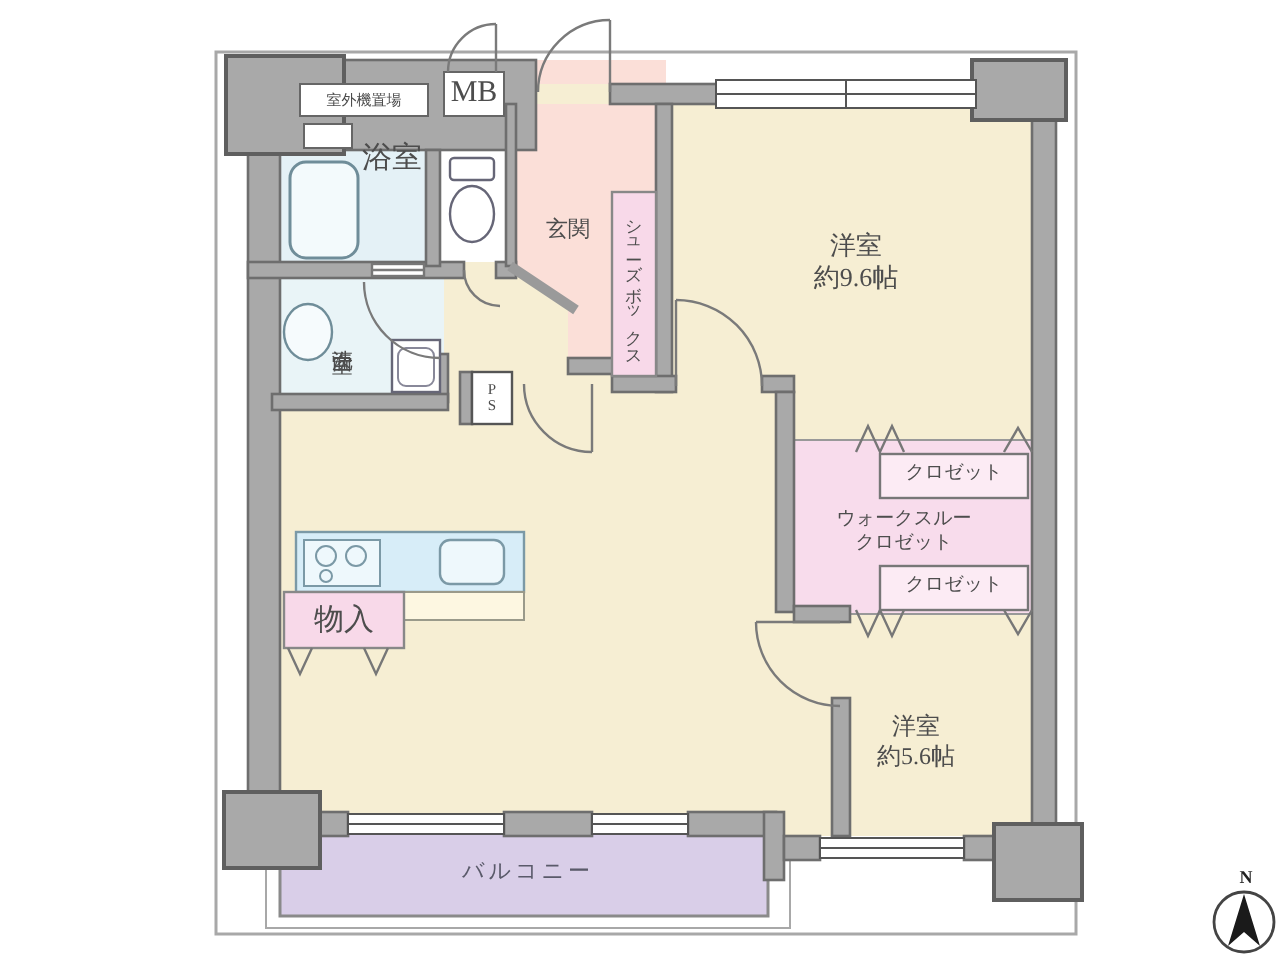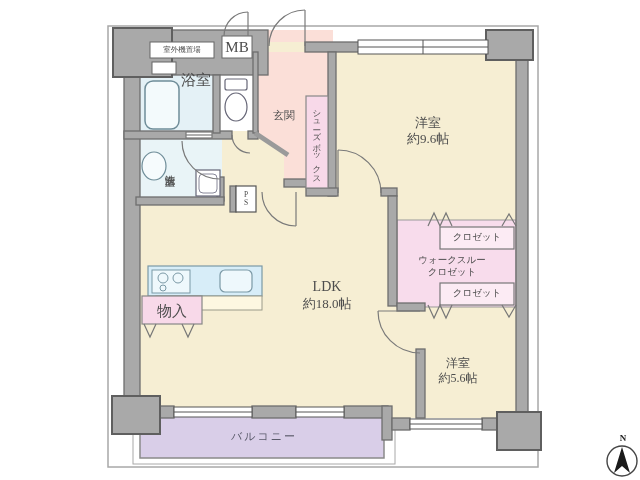--- a/index.html
+++ b/index.html
@@ -191,21 +191,17 @@
 <div class="lbl" style="left:477px;top:238px;font-size:9.5px;">クロゼット</div>
 <div class="lbl" style="left:452px;top:267px;font-size:9.5px;">
   <div>ウォークスルー</div>
   <div>クロゼット</div>
 </div>
 <div class="lbl" style="left:477px;top:294px;font-size:9.5px;">クロゼット</div>
 <div class="lbl" style="left:458px;top:371px;font-size:12px;">
   <div>洋室</div>
   <div>約5.6帖</div>
 </div>
-<div class="lbl" style="left:327px;top:295px;font-size:14px;">
-  <div>LDK</div>
-  <div style="font-size:13px;">約18.0帖</div>
-</div>
 <div class="lbl" style="left:172px;top:311px;font-size:15px;">物入</div>
 <div class="lbl" style="left:264px;top:437px;font-size:11px;letter-spacing:2px;color:#5a5a6a;">バルコニー</div>
 <div class="lbl compass-n" style="left:623px;top:439px;">N</div>
 
 </div>
 
 </body></html>

